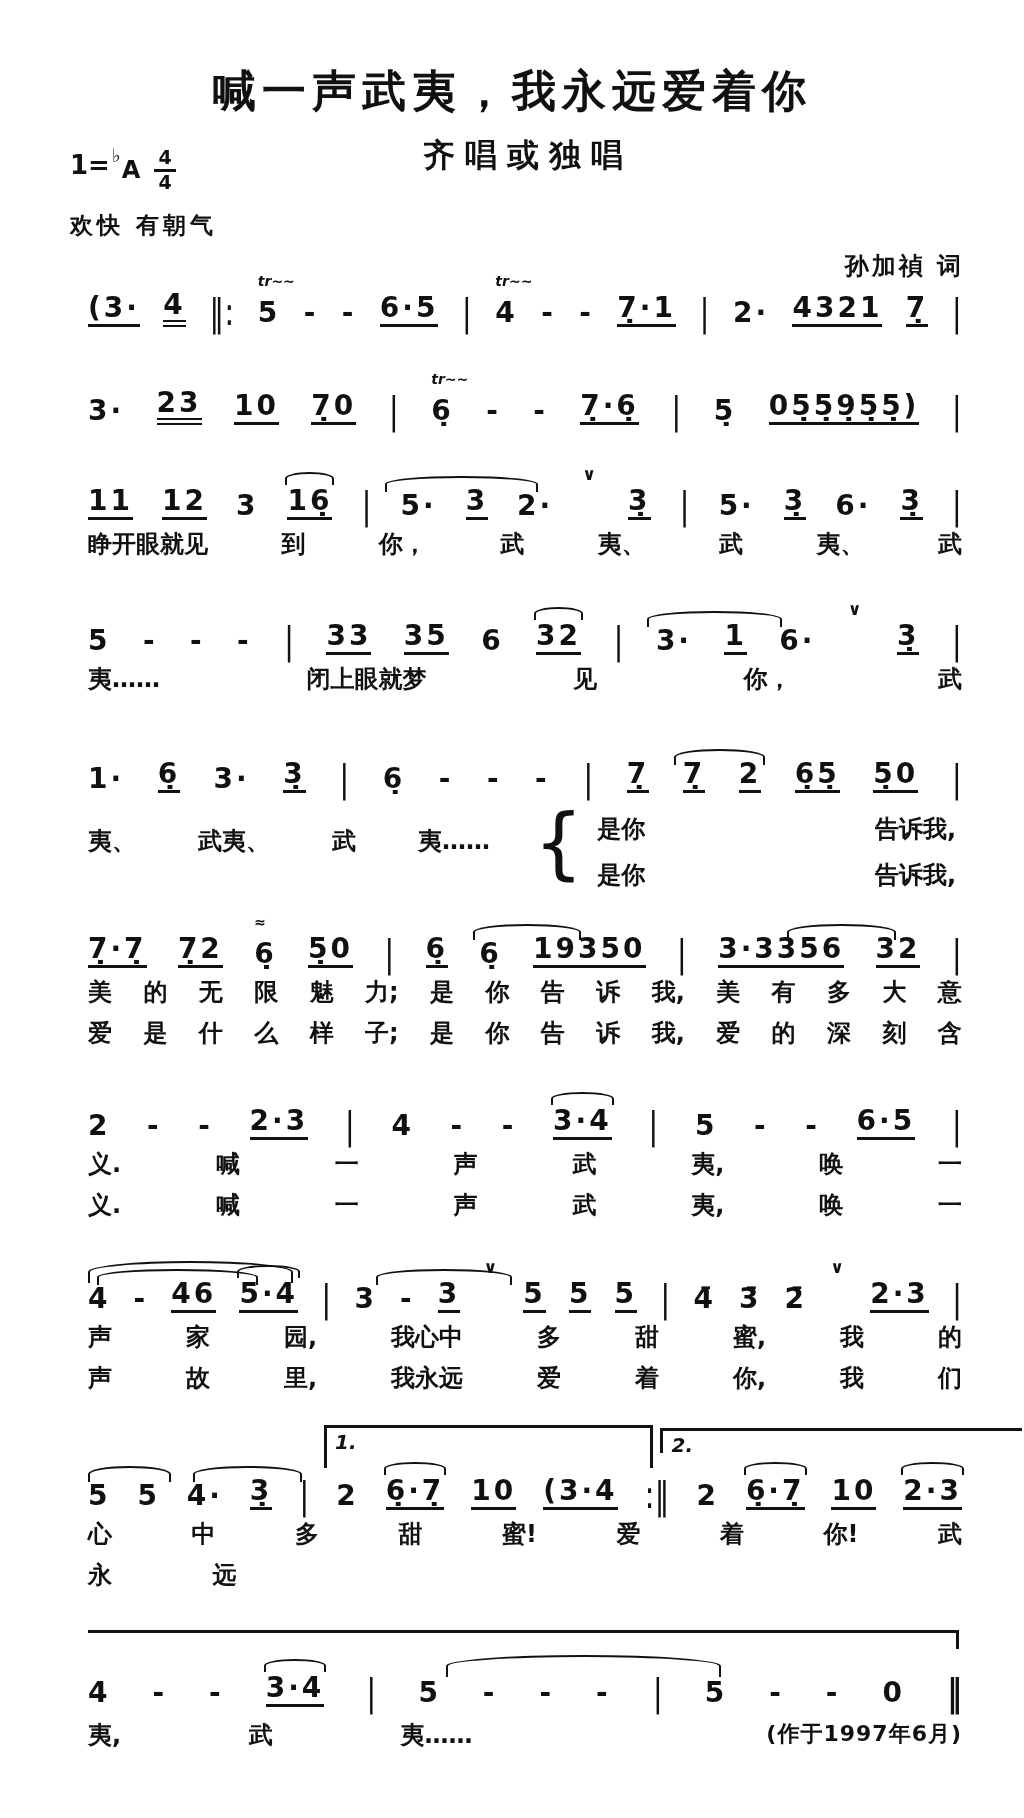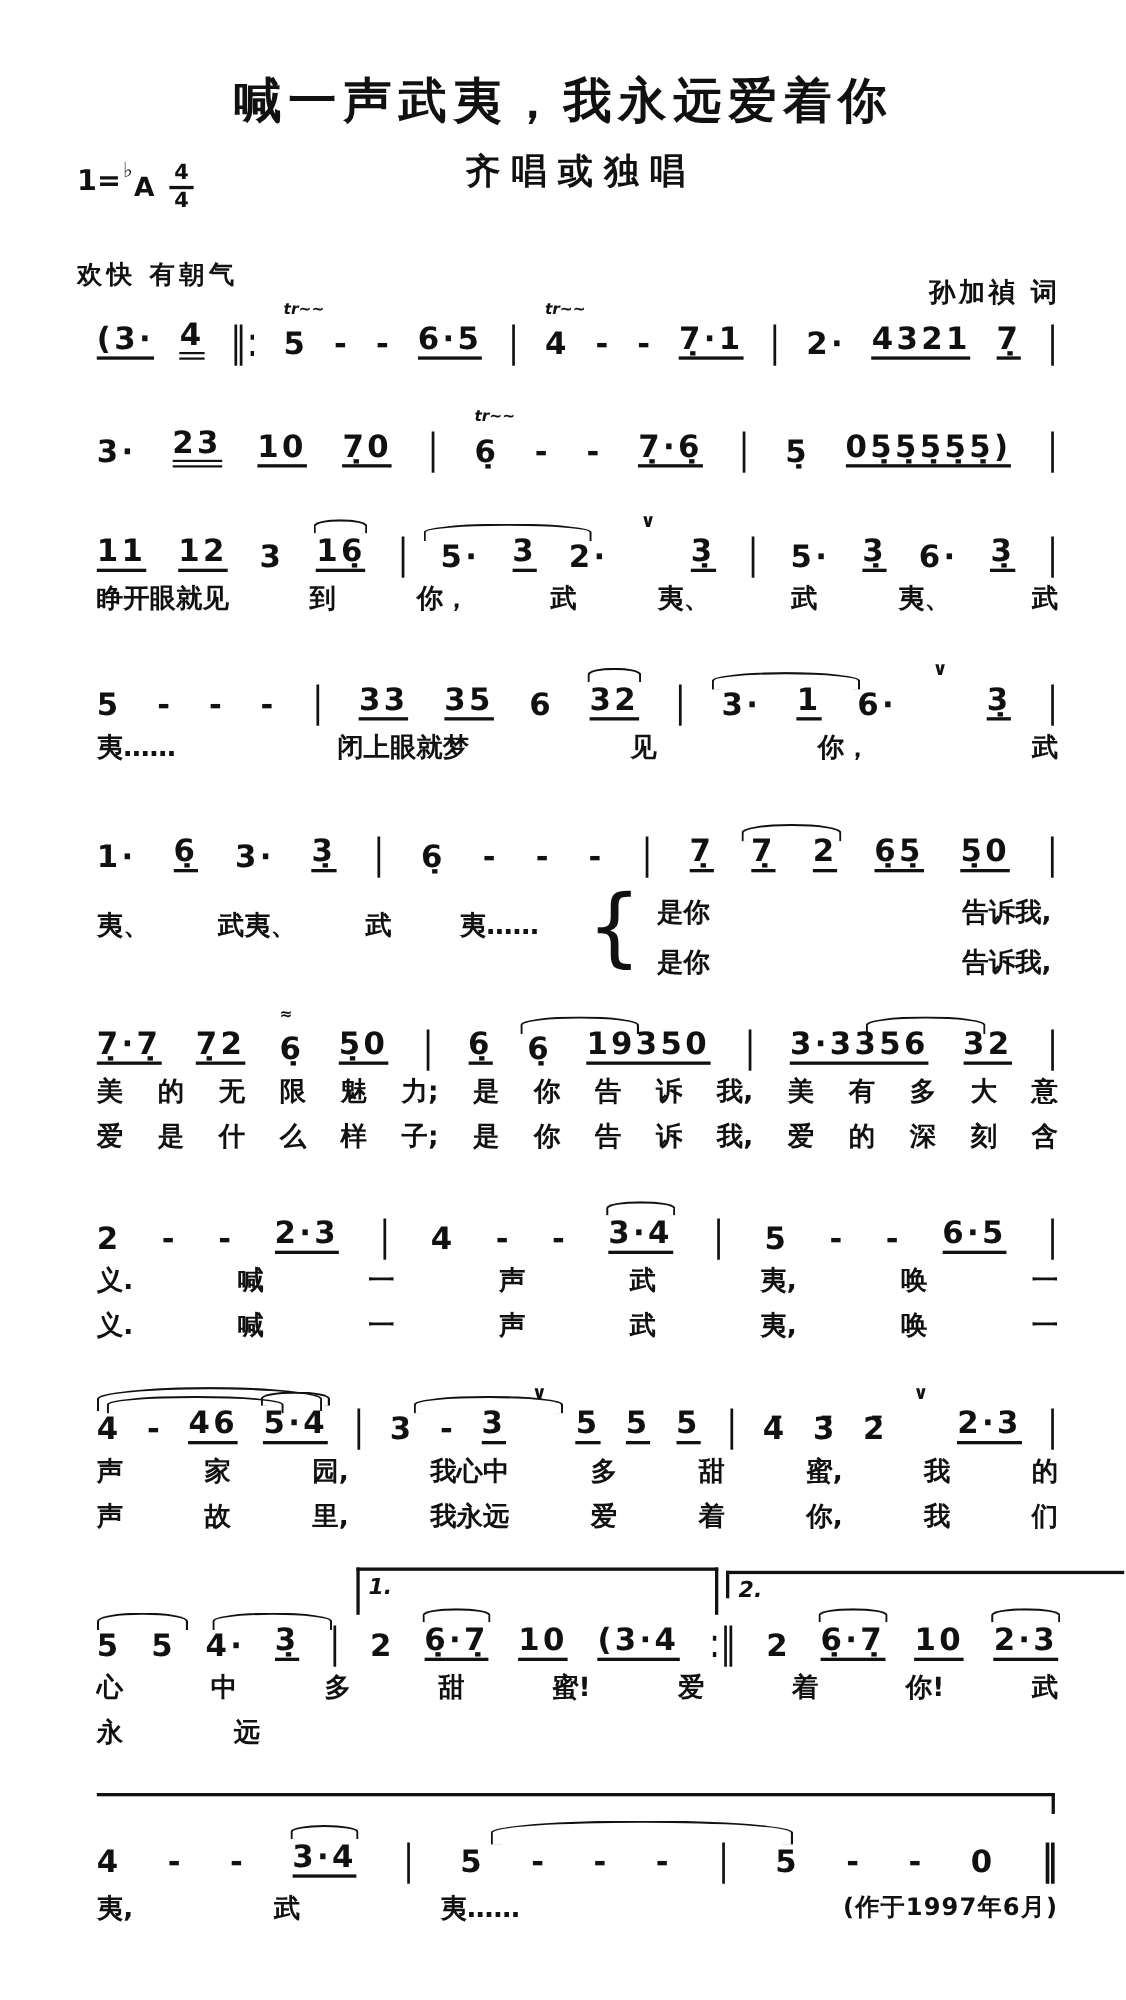--- a/index.html
+++ b/index.html
@@ -13,21 +13,21 @@
   .subtitle{position:absolute;top:134px;left:16px;width:100%;text-align:center;
     font-size:32px;font-weight:bold;letter-spacing:10px;}
   .keysig{position:absolute;top:150px;left:70px;font-size:26px;font-weight:bold;
     display:flex;align-items:flex-start;}
   .keysig .flat{font-size:19px;margin:-6px 1px 0 2px;}
   .keysig .letter{font-size:24px;margin-top:6px;}
   .fraction{display:inline-flex;flex-direction:column;align-items:center;
     font-size:19px;font-weight:bold;line-height:1.05;margin-left:14px;margin-top:-2px;}
   .fraction .num{border-bottom:3px solid #111;padding:0 4px 1px;}
   .fraction .den{padding:1px 4px 0;}
-  .tempo{position:absolute;top:234px;left:70px;font-size:23px;font-weight:bold;letter-spacing:4px;}
+  .tempo{position:absolute;top:210px;left:70px;font-size:23px;font-weight:bold;letter-spacing:4px;}
   .credit{position:absolute;top:250px;right:60px;font-size:24px;font-weight:bold;letter-spacing:3px;}
   
   .system{position:absolute;left:88px;width:874px;}
   #s1{top:287px}#s2{top:385px}#s3{top:480px}#s4{top:615px}#s5{top:753px}
   #s6{top:928px}#s7{top:1100px}#s8{top:1273px}#s9{top:1470px}#s10{top:1667px}
   .note-line{display:flex;justify-content:space-between;align-items:flex-end;height:40px;
     font-size:28px;font-weight:bold;position:relative;}
   .tok{position:relative;line-height:1;letter-spacing:3px;white-space:nowrap;}
   .tok.u1{border-bottom:3px solid #111;padding-bottom:2px;}
   .tok.u2{border-bottom:7px double #111;padding-bottom:1px;}
@@ -120,21 +120,21 @@
       <span class="tok u2">23</span>
       <span class="tok u1">10</span>
       <span class="tok u1">7̣0</span>
       <span class="tok bar">|</span>
       <span class="tok">6̣<span class="trill">tr~~</span></span>
       <span class="tok">-</span>
       <span class="tok">-</span>
       <span class="tok u1">7̣·6̣</span>
       <span class="tok bar">|</span>
       <span class="tok">5̣</span>
-      <span class="tok u1">05̣5̣5̣5̣5̣)</span>
+      <span class="tok u1">05̣5̣9̣5̣5̣)</span>
       <span class="tok bar">|</span>
     </div>
 </div>
 
 <div class="system" id="s3">
   <div class="slur" style="left:34%;width:17%;"></div>
   <div class="note-line">
       <span class="tok u1">11</span>
       <span class="tok u1">12</span>
       <span class="tok">3</span>

